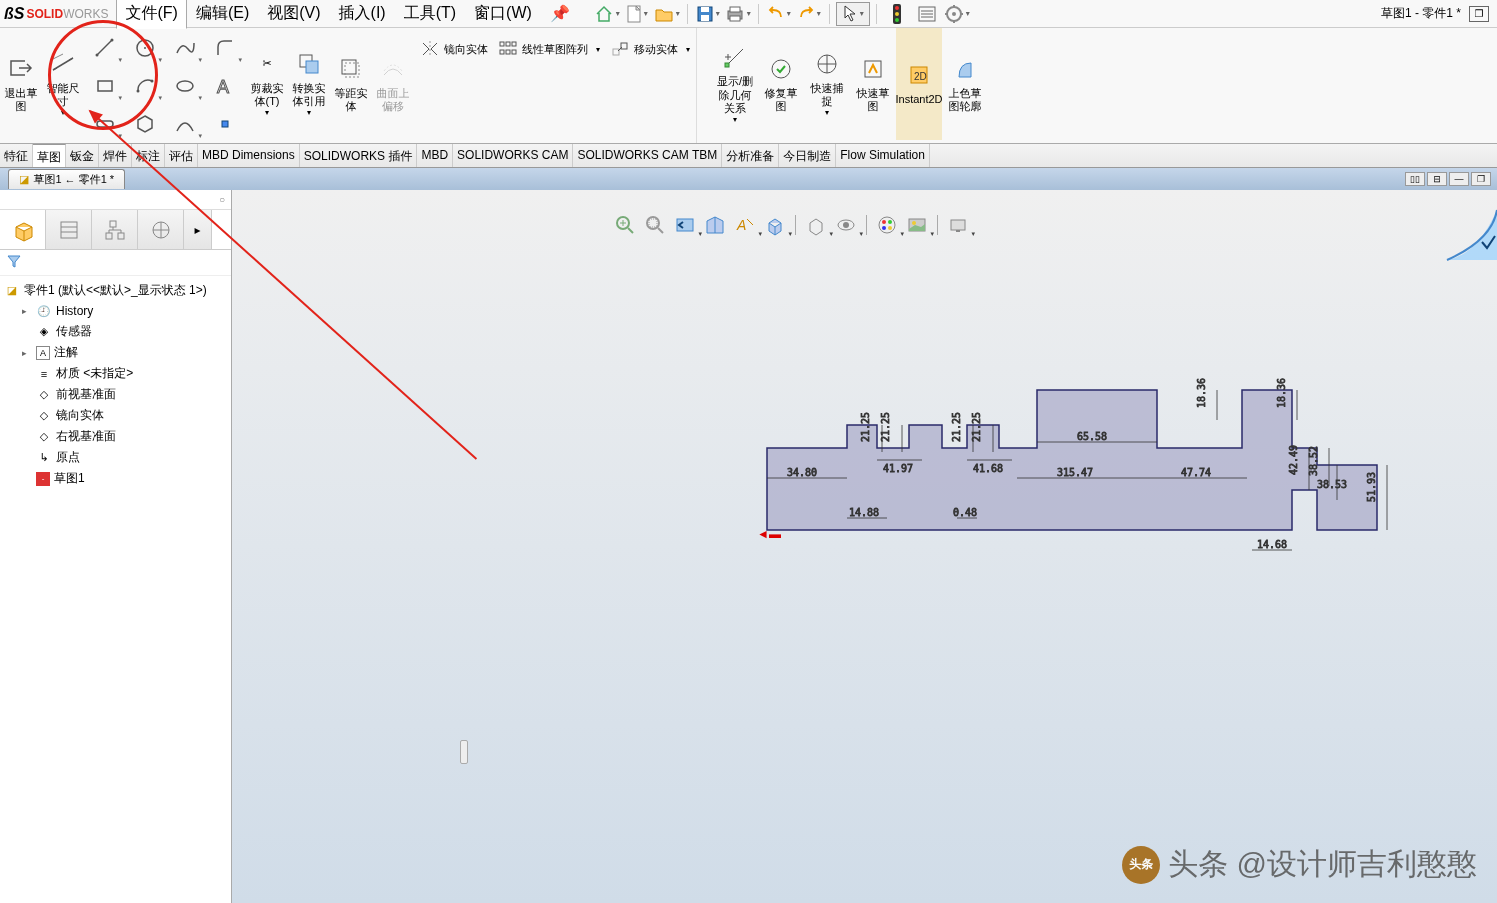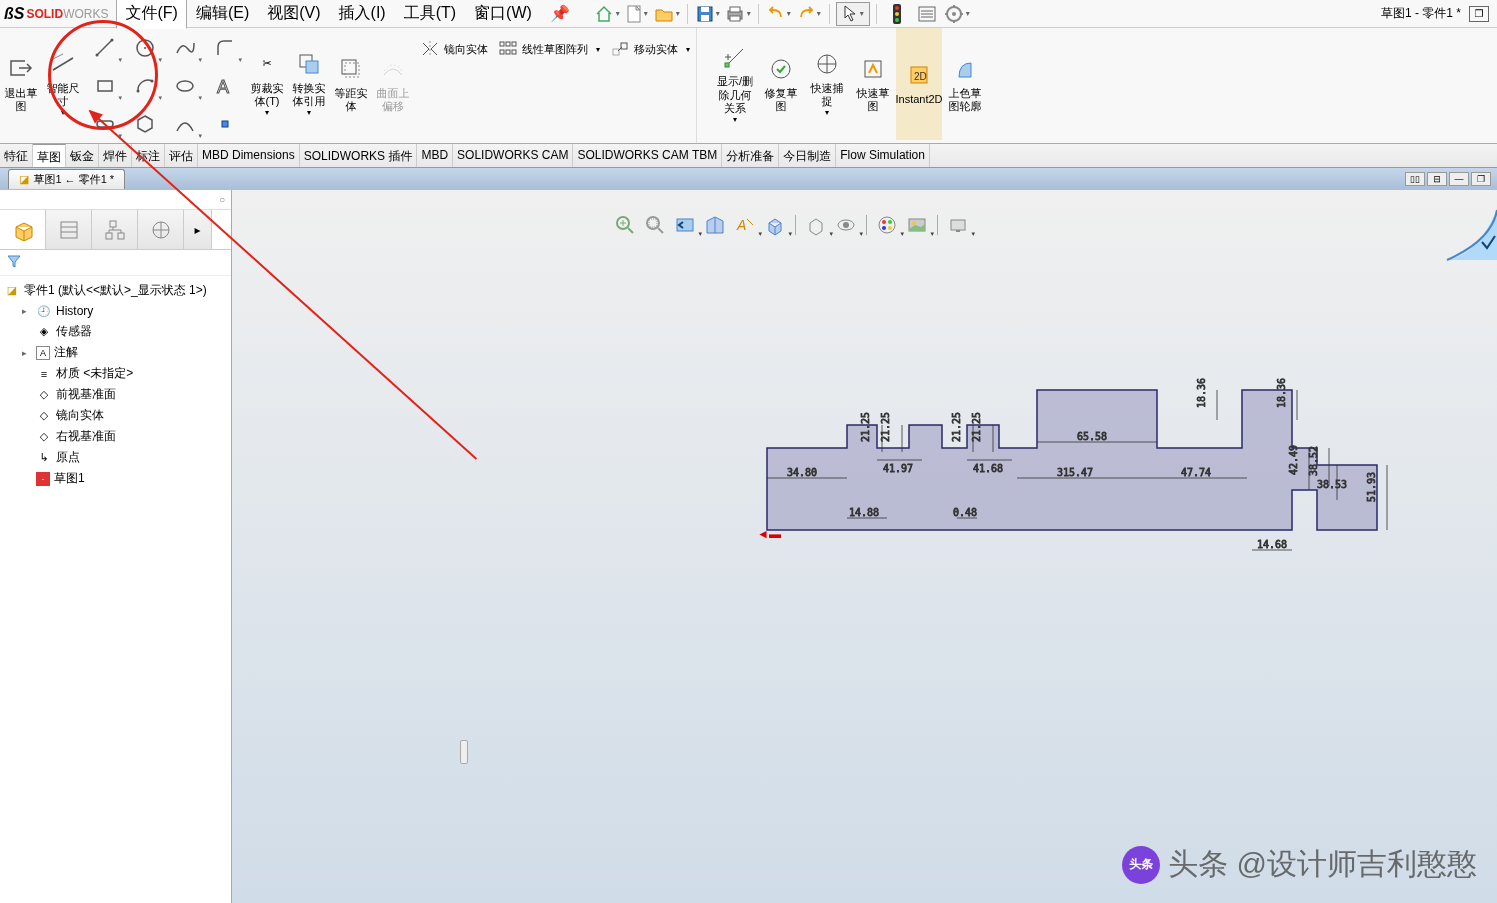--- a/index.html
+++ b/index.html
@@ -77,21 +77,21 @@
   .dim-text { font-size: 10px; fill: #333; font-family: monospace; }
   .origin-mark { fill: #d00; font-size: 12px; }
   
   
   .annot-circle { position: absolute; left: 48px; top: 20px; width: 110px; height: 110px; border: 3px solid #e2231a; border-radius: 50%; pointer-events: none; }
   .annot-line { position: absolute; left: 90px; top: 110px; width: 520px; height: 2px; background: #e2231a; transform-origin: left center; transform: rotate(42deg); pointer-events: none; }
   .annot-line::before { content: ''; position: absolute; left: -2px; top: -5px; border-right: 14px solid #e2231a; border-top: 6px solid transparent; border-bottom: 6px solid transparent; }
 
   
   .watermark { position: absolute; right: 20px; bottom: 18px; font-size: 30px; color: #555; font-weight: 500; display: flex; align-items: center; gap: 8px; opacity: 0.85; }
-  .wm-logo { width: 38px; height: 38px; border-radius: 50%; background: #6d28d9; display: flex; align-items: center; justify-content: center; color: #fff; font-size: 12px; font-weight: bold; }
+  .wm-logo { width: 38px; height: 38px; border-radius: 50%; background: #a16207; display: flex; align-items: center; justify-content: center; color: #fff; font-size: 12px; font-weight: bold; }
 
   svg { overflow: visible; }
 </style>
 </head>
 <body>
 
 <div class="menubar">
   <div class="logo">
     <span class="logo-icon">ßS</span>
     <span class="logo-text"><span>SOLID</span><span class="light">WORKS</span></span>

